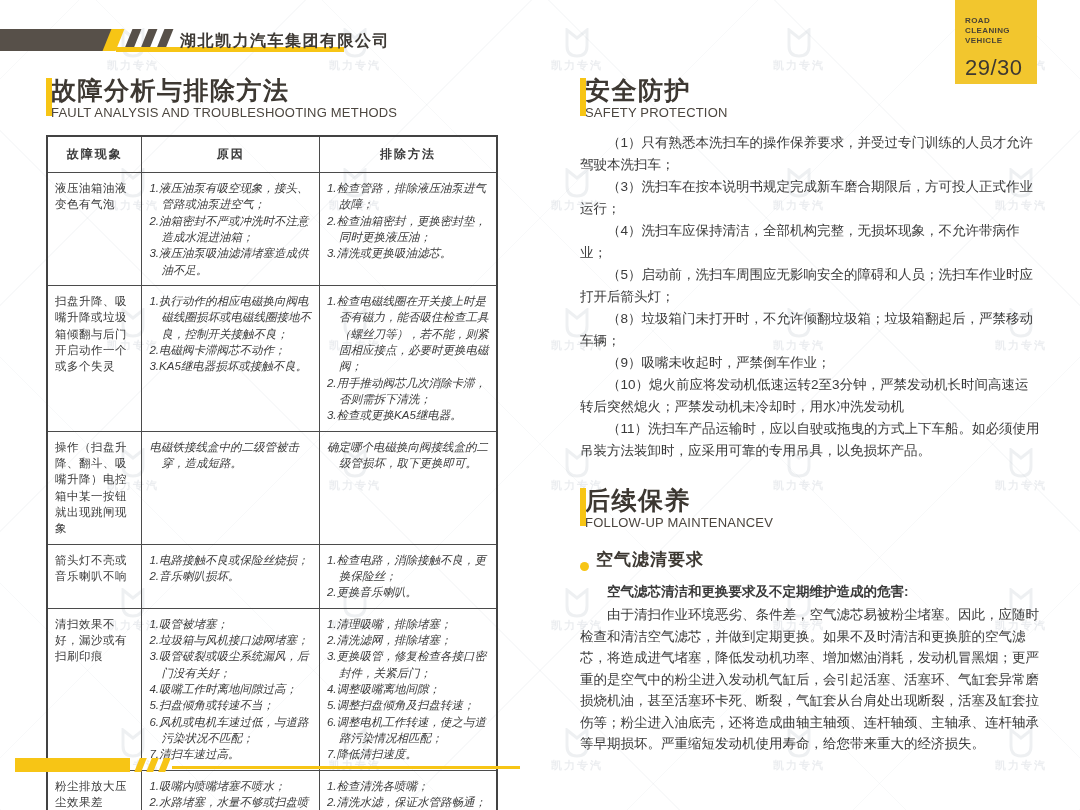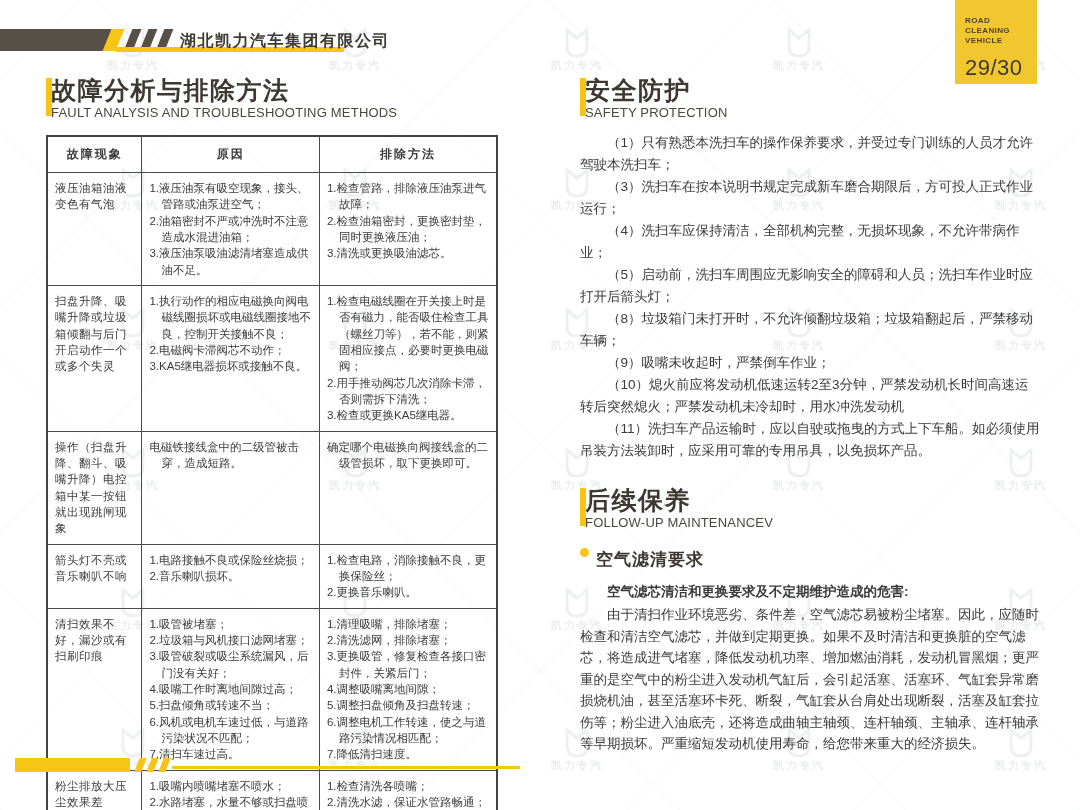--- a/index.html
+++ b/index.html
@@ -43,28 +43,28 @@
   
   .left-col{position:absolute;left:46px;top:76px;width:452px;}
   table.fault{border-collapse:collapse;width:452px;margin-top:15px;
     font-size:11.5px;line-height:1.42;color:#3b3b3b;}
   table.fault th,table.fault td{border:1px solid #4b4b4b;vertical-align:top;}
   table.fault{border:2px solid #434343;}
   table.fault th{font-weight:600;font-size:12px;padding:9px 2px;text-align:center;letter-spacing:2px;}
   table.fault td{padding:7px 7px;}
   td.phen{padding:9px 6px;letter-spacing:0.5px;}
   .col-ph{width:92px;}.col-ca{width:172px;}.col-re{width:172px;}
-  .titem{padding-left:1.05em;text-indent:-1.05em;}
+  .titem{padding-left:1.05em;text-indent:-1.05em;font-style:italic;}
 
   
   .right-col{position:absolute;left:580px;top:76px;width:462px;}
   .safety-items{margin-top:12px;}
   .safety-item{margin:0;text-indent:2em;font-size:13.5px;line-height:22px;color:#3a3a3a;}
   .maint-head{margin-top:24px;}
-  .bullet-row{margin-top:18px;display:flex;align-items:flex-start;}
+  .bullet-row{margin-top:18px;display:flex;align-items:flex-end;}
   .dot{width:9px;height:9px;border-radius:50%;background:#F7C515;margin-right:7px;flex:0 0 auto;}
   .bullet-title{font-size:17px;font-weight:bold;color:#3d3832;letter-spacing:1px;}
   .bold-line{margin:10px 0 0 0;text-indent:2em;font-size:13.5px;font-weight:bold;color:#3a3a3a;line-height:21px;}
   .air-par{margin:2px 0 0 0;text-indent:2em;font-size:13.5px;line-height:21.5px;color:#3a3a3a;}
 
   
   .ft-bar{position:absolute;left:15px;top:758px;width:115px;height:14px;background:#F7C515;}
   .ft-slash{position:absolute;top:758px;height:14px;width:7px;background:#F7C515;transform:skewX(-22deg);}
   .ft-line{position:absolute;left:172px;top:766px;width:348px;height:3px;background:#F7C515;}
 </style>

